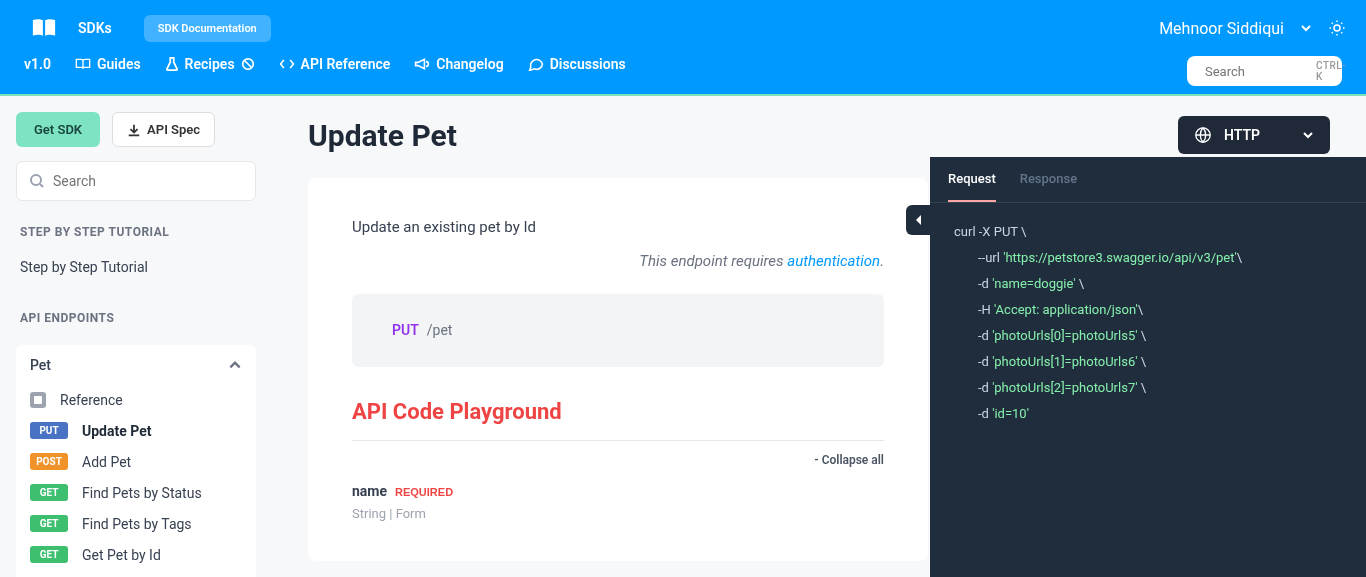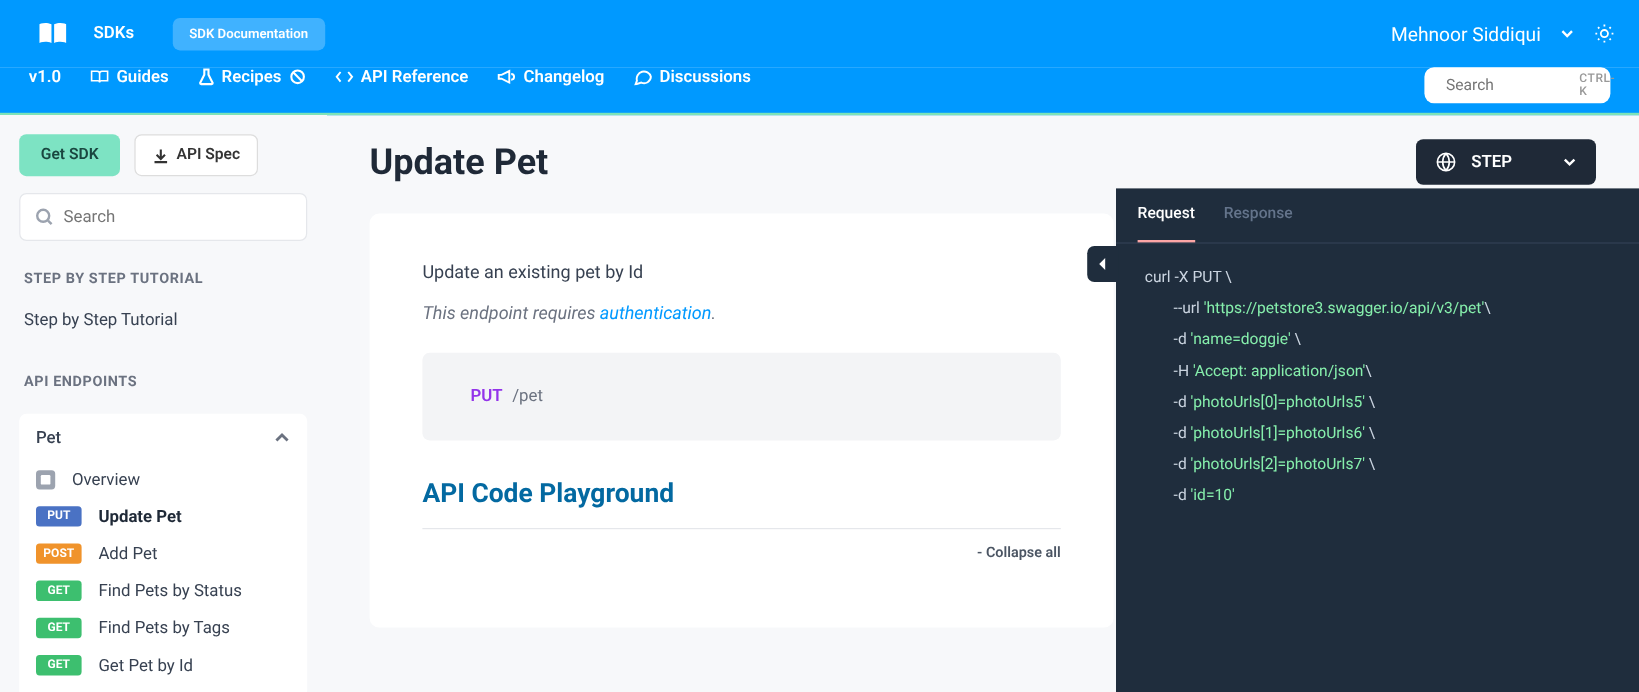--- a/index.html
+++ b/index.html
@@ -44,26 +44,26 @@
     .overview-icon { width: 16px; height: 16px; border-radius: 3px; background: #9ca3af; display: inline-flex; align-items: center; justify-content: center; }
     .sidebar-item.active { font-weight: 700; color: #1f2937; }
     
     
     .content { flex: 1; padding: 20px 36px; overflow-y: auto; position: relative; }
     .content-header-row { display: flex; justify-content: space-between; align-items: center; margin-bottom: 24px; }
     .page-title { font-size: 30px; font-weight: 700; color: #1f2937; }
     .http-dropdown { background: #1f2937; color: white; border-radius: 6px; padding: 10px 16px; display: flex; align-items: center; gap: 12px; font-weight: 600; font-size: 14px; cursor: pointer; }
     .content-card { background: white; border-radius: 8px; padding: 40px 44px; width: 620px; }
     .description { color: #374151; font-size: 15px; margin-bottom: 16px; }
-    .auth-note { font-style: italic; color: #6b7280; font-size: 15px; margin-bottom: 24px; }
+    .auth-note { font-style: italic; color: #6b7280; font-size: 15px; margin-bottom: 24px; text-align: right; }
     .auth-link { color: #0099ff; text-decoration: none; }
     .method-box { background: #f3f4f6; border-radius: 6px; padding: 28px 40px; font-family: 'Courier New', monospace; font-size: 14px; margin-bottom: 32px; }
     .method-verb { color: #9333ea; font-weight: 600; }
     .method-path { color: #6b7280; margin-left: 8px; text-align: center; }
-    .playground-title { font-size: 22px; font-weight: 700; color: #0369a1; margin-bottom: 12px; padding-bottom: 16px; border-bottom: 1px solid #e5e7eb; }
+    .playground-title { font-size: 22px; font-weight: 700; color: #ef4444; margin-bottom: 12px; padding-bottom: 16px; border-bottom: 1px solid #e5e7eb; }
     .collapse-all { text-align: right; font-size: 12px; font-weight: 600; color: #4b5563; margin-bottom: 16px; cursor: pointer; }
     .param-row { font-family: 'Courier New', monospace; font-size: 14px; }
     .param-name { font-weight: 700; color: #374151; }
     .param-required { color: #ef4444; font-size: 11px; font-weight: 600; margin-left: 8px; font-family: -apple-system, sans-serif; }
     .param-meta { color: #9ca3af; font-size: 13px; margin-top: 6px; }
     
     
     .code-panel { position: absolute; right: 0; top: 61px; width: 436px; background: #1f2d3d; color: #cbd5e1; height: calc(577px - 96px - 61px); }
     .code-tabs { display: flex; padding: 0 18px; border-bottom: 1px solid #334155; }
     .code-tab { padding: 14px 0; margin-right: 24px; font-size: 13px; font-weight: 500; cursor: pointer; color: #64748b; }
@@ -172,21 +172,21 @@
             <path d="M2 8 L6 4 L10 8"></path>
           </svg>
       </div>
       <div class="sidebar-items" id="sidebar-items">
           <div class="sidebar-item">
             <span class="overview-icon">
               <svg width="10" height="10" viewBox="0 0 10 10" fill="white">
                 <rect x="1" y="1" width="8" height="8" rx="1"></rect>
               </svg>
             </span>
-            <span>Overview</span>
+            <span>Reference</span>
           </div>
           <div class="sidebar-item active">
             <span class="method-badge method-put">PUT</span>
             <span>Update Pet</span>
           </div>
           <div class="sidebar-item">
             <span class="method-badge method-post">POST</span>
             <span>Add Pet</span>
           </div>
           <div class="sidebar-item">
@@ -206,37 +206,41 @@
   </div>
 
   <div class="content">
     <div class="content-header-row">
       <h1 class="page-title">Update Pet</h1>
       <div class="http-dropdown">
         <svg width="18" height="18" viewBox="0 0 20 20" fill="none" stroke="white" stroke-width="1.5">
             <circle cx="10" cy="10" r="8"></circle>
             <path d="M2 10h16M10 2a12 12 0 010 16M10 2a12 12 0 000 16"></path>
           </svg>
-        <span>STEP</span>
+        <span>HTTP</span>
         <svg width="12" height="12" style="margin-left:30px" viewBox="0 0 12 12" fill="none" stroke="white" stroke-width="2">
             <path d="M2 4 L6 8 L10 4"></path>
           </svg>
       </div>
     </div>
 
     <div class="content-card">
       <p class="description">Update an existing pet by Id</p>
       <p class="auth-note">
         <span>This endpoint requires </span><a href="#" class="auth-link">authentication</a>.
       </p>
       <div class="method-box">
         <span class="method-verb">PUT</span><span class="method-path">/pet</span>
       </div>
       <h2 class="playground-title">API Code Playground</h2>
       <div class="collapse-all">- Collapse all</div>
+      <div class="param-row">
+        <span class="param-name">name</span><span class="param-required">REQUIRED</span>
+        <div class="param-meta"><span>String</span> | <span>Form</span></div>
+      </div>
     </div>
 
     <div class="code-panel">
       <div class="collapse-toggle">
         <svg width="10" height="12" viewBox="0 0 10 12" fill="white">
             <path d="M7 1 L2 6 L7 11 Z"></path>
           </svg>
       </div>
       <div class="code-tabs">
         <div class="code-tab active">Request</div>

